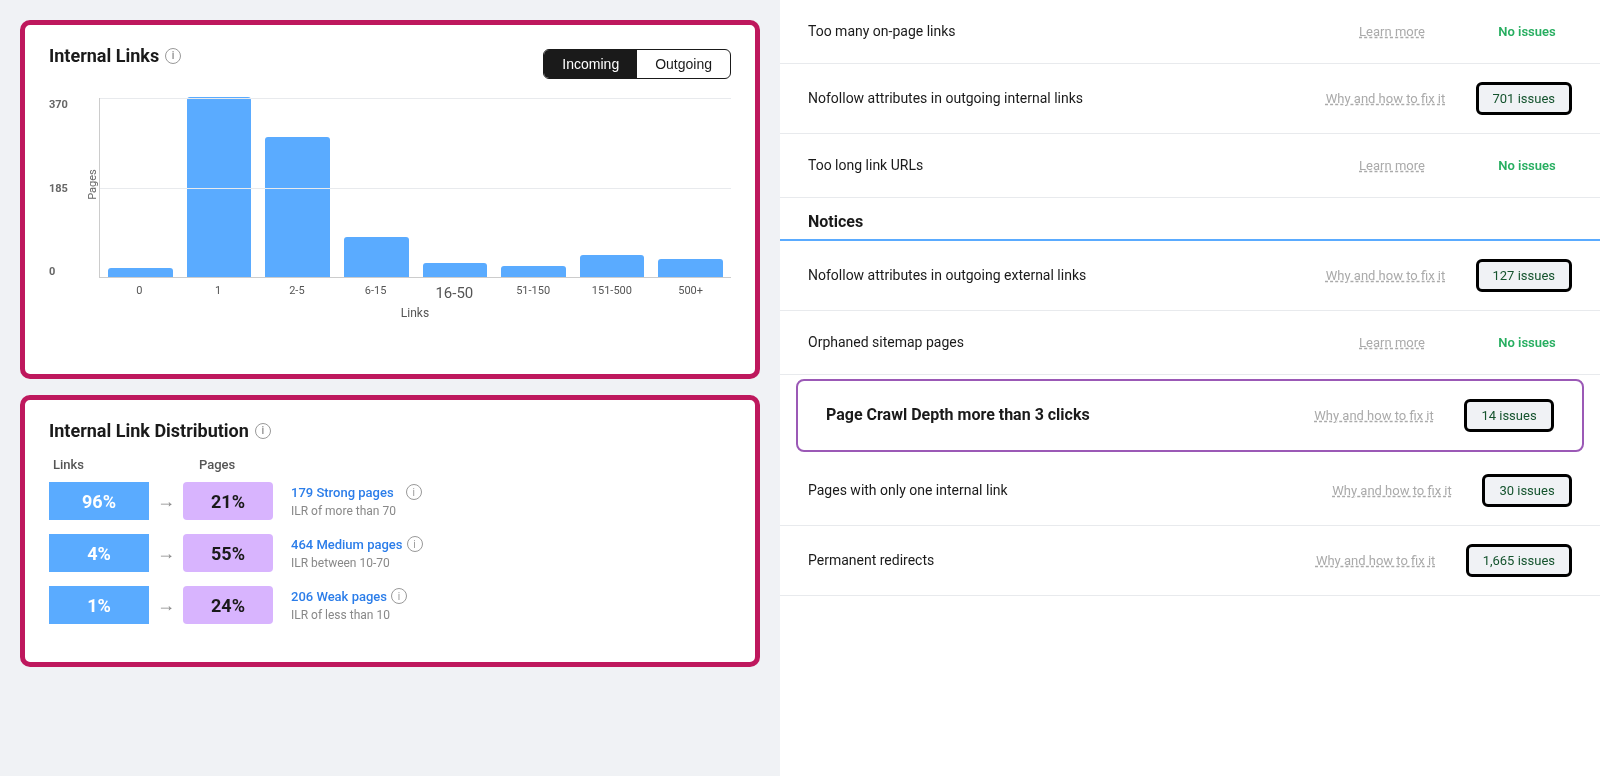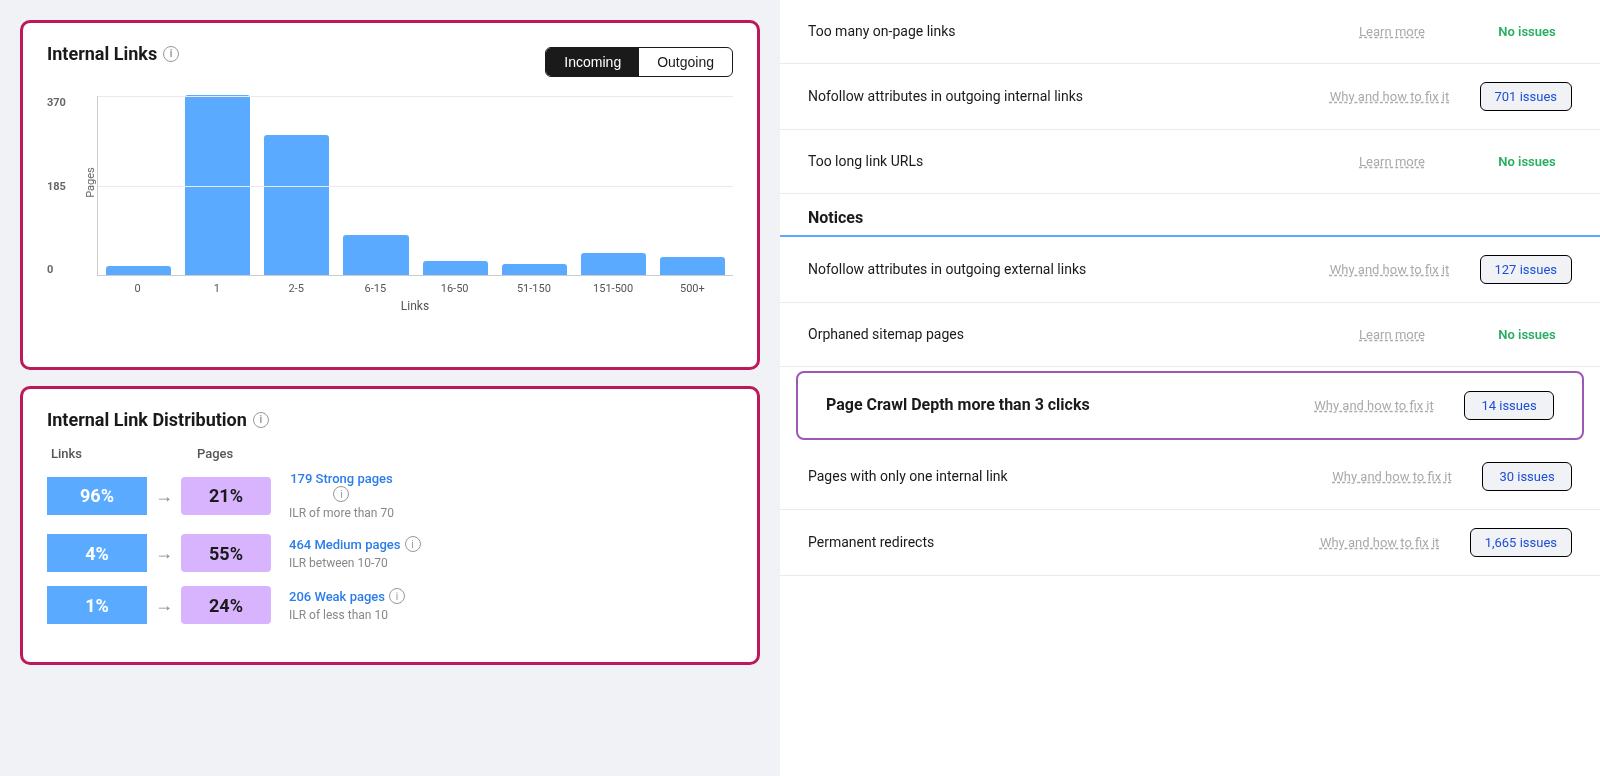--- a/index.html
+++ b/index.html
@@ -21,21 +21,21 @@
     .right-panel {
       flex: 1;
       background: #fff;
       padding: 0;
       overflow-y: auto;
     }
     .card {
       background: #fff;
       border-radius: 10px;
       padding: 20px 24px 24px;
-      border: 3px solid #be185d;
+      border: 5px solid #be185d;
     }
     .card-title {
       font-size: 18px;
       font-weight: 700;
       color: #1a1a1a;
       display: flex;
       align-items: center;
       gap: 6px;
       margin-bottom: 16px;
     }
@@ -168,25 +168,25 @@
       font-size: 13px;
       text-decoration: underline;
       text-decoration-style: dashed;
       cursor: pointer;
       white-space: nowrap;
       min-width: 140px;
       text-align: center;
     }
     .issue-badge {
       background: #f0f2f5;
-      border: 1px solid #000000;
+      border: 3px solid #000000;
       border-radius: 6px;
       padding: 6px 14px;
       font-size: 13px;
-      color: #1d4ed8;
+      color: #14532d;
       white-space: nowrap;
       min-width: 90px;
       text-align: center;
     }
     .issue-badge.no-issues {
       background: transparent;
       border: none;
       color: #27ae60;
       font-weight: 600;
     }
@@ -253,21 +253,21 @@
             <div class="bar" style="height:18px;"></div>
           </div>
         </div>
       </div>
 
       <div style="display:flex;padding:6px 8px 0;gap:14px;margin-left:0px;">
         <div style="flex:1;text-align:center;font-size:11px;color:#555;">0</div>
         <div style="flex:1;text-align:center;font-size:11px;color:#555;">1</div>
         <div style="flex:1;text-align:center;font-size:11px;color:#555;">2-5</div>
         <div style="flex:1;text-align:center;font-size:11px;color:#555;">6-15</div>
-        <div style="flex:1;text-align:center;font-size:11px;color:#555;">16-50</div>
+        <div style="flex:1;text-align:center;font-size:15px;color:#555;">16-50</div>
         <div style="flex:1;text-align:center;font-size:11px;color:#555;">51-150</div>
         <div style="flex:1;text-align:center;font-size:11px;color:#555;">151-500</div>
         <div style="flex:1;text-align:center;font-size:11px;color:#555;">500+</div>
       </div>
       <div style="text-align:center;font-size:12px;color:#555;margin-top:4px;">Links</div>
     </div>
   </div>
 
   <div class="card">
     <div class="card-title">
@@ -278,21 +278,21 @@
       <div style="width:110px;font-size:13px;color:#555;font-weight:500;">Links</div>
       <div style="width:36px;"></div>
       <div style="width:90px;font-size:13px;color:#555;font-weight:500;">Pages</div>
     </div>
 
     <div class="dist-row">
       <div class="dist-box-blue">96%</div>
       <span class="dist-arrow">→</span>
       <div class="dist-box-purple">21%</div>
       <div class="dist-info">
-        <div style="display:flex;align-items:center;gap:0;flex-direction:column;">
+        <div style="display:flex;align-items:center;gap:12px;">
           <a class="dist-link">179 Strong pages</a>
           <span class="info-icon">i</span>
         </div>
         <div class="dist-sub">ILR of more than 70</div>
       </div>
     </div>
 
     <div class="dist-row">
       <div class="dist-box-blue">4%</div>
       <span class="dist-arrow">→</span>

